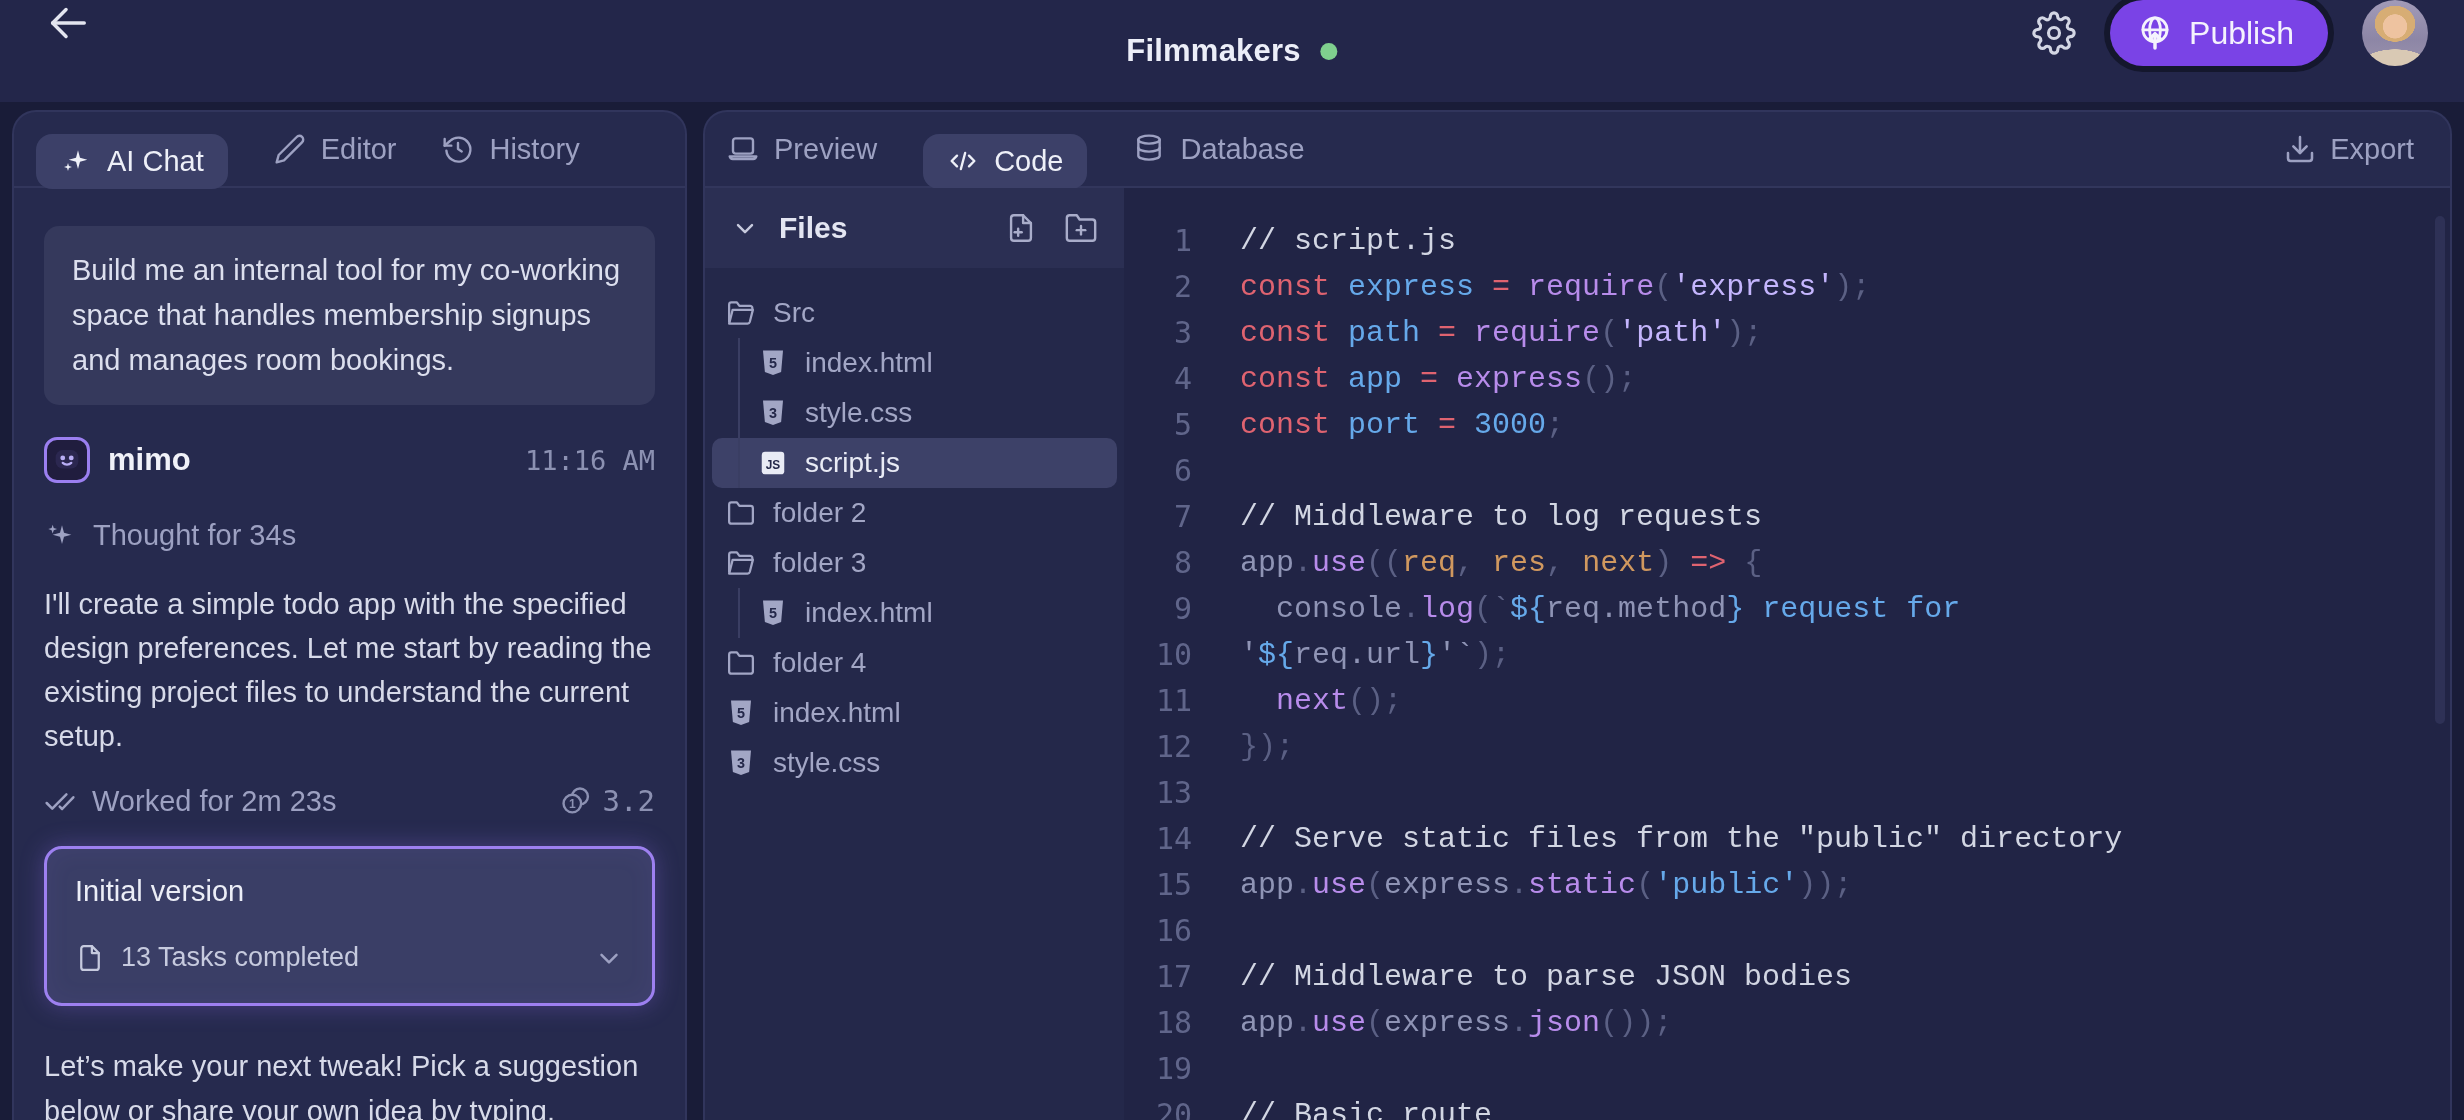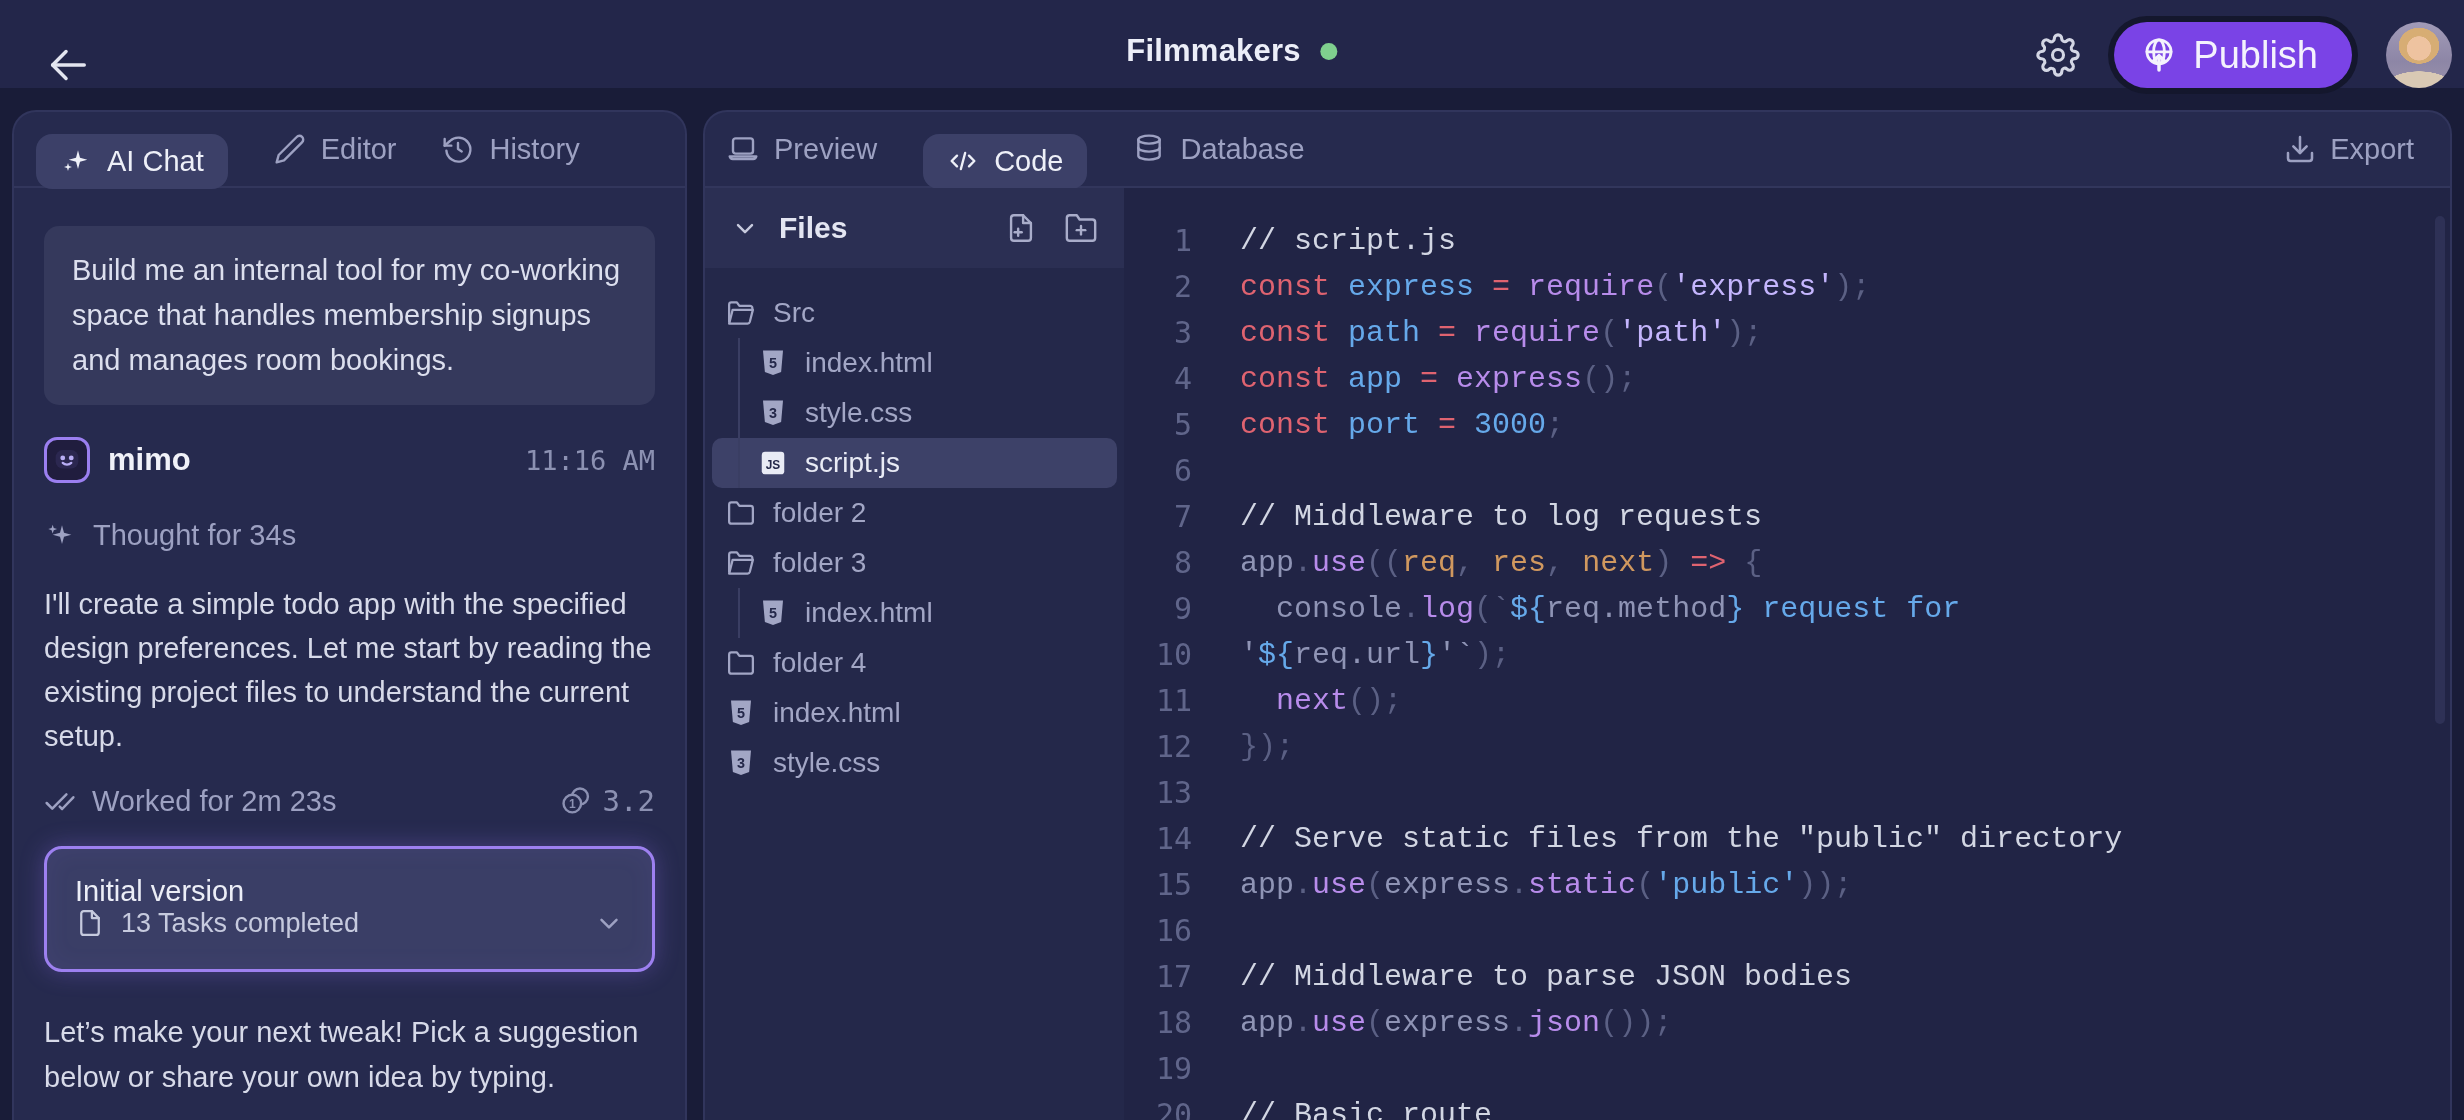--- a/index.html
+++ b/index.html
@@ -9,39 +9,39 @@
     font-family:"Liberation Sans", sans-serif;
     color:#e8eaf5;
     overflow:hidden;
     position:relative;
     -webkit-font-smoothing:antialiased;
   }
   svg { display:block; }
 
   
   .topbar {
-    position:absolute; left:0; top:0; right:0; height:88px;
+    position:absolute; left:0; top:0; right:0; height:102px;
     background:#23264a;
-    display:flex; align-items:flex-end;
-    padding:0 12px 0 44px;
+    display:flex; align-items:flex-start;
+    padding:0 36px 0 44px;
   }
   .back-btn { color:#e3e5f0; cursor:pointer; }
   .title-wrap {
     position:absolute; left:50%; top:0; height:102px; transform:translateX(-50%);
     display:flex; align-items:center; gap:20px;
   }
   .app-title { font-size:31px; font-weight:600; color:#eceef8; letter-spacing:.2px; }
   .status-dot { width:17px; height:17px; border-radius:50%; background:#7fcf8e; }
   .topbar-right { margin-left:auto; display:flex; align-items:center; gap:34px; }
   .gear-btn { color:#d3d6e4; cursor:pointer; }
   .publish-btn {
     height:66px; padding:0 34px 0 26px; border-radius:34px;
     background:#7a43e6; color:#f4f2fd;
     display:flex; align-items:center; gap:15px;
-    font-size:38px; font-weight:500;
+    font-size:32px; font-weight:500;
     box-shadow:0 0 0 6px #14172d;
     cursor:pointer; border:none;
   }
   .avatar {
     width:66px; height:66px; border-radius:50%;
     background:
       radial-gradient(circle at 50% 40%, #eec3a0 0 23%, rgba(0,0,0,0) 24%),
       radial-gradient(ellipse 62% 55% at 50% 36%, #d7ad74 0 49%, rgba(0,0,0,0) 50%),
       radial-gradient(ellipse 90% 45% at 50% 102%, #d9c9b4 0 60%, rgba(0,0,0,0) 61%),
       linear-gradient(180deg,#a29bb8 0%, #8d86a6 60%, #9a92ac 100%);
@@ -106,21 +106,21 @@
              font-family:"DejaVu Sans Mono", monospace; font-size:29px; }
   .version-card {
     margin-top:28px;
     border:3px solid #9d80f0; border-radius:18px;
     background:#3a3e66;
     box-shadow:0 0 24px rgba(151,117,250,.30), inset 0 0 26px rgba(151,117,250,.07);
     padding:26px 28px 30px;
     cursor:pointer;
   }
   .vc-title { font-size:29px; color:#eceef7; }
-  .vc-row { display:flex; align-items:flex-start; gap:16px; color:#c6cade; font-size:27px; }
+  .vc-row { margin-top:34px; display:flex; align-items:flex-end; gap:16px; color:#c6cade; font-size:27px; }
   .vc-chevron { margin-left:auto; color:#9da1c2; }
   .suggestion { margin-top:38px; font-size:29px; line-height:45px; color:#d7dae9; }
 
   
   .body-row { flex:1; display:flex; min-height:0; }
   .files-col { width:419px; flex:0 0 419px; display:flex; flex-direction:column; background:#24284a; }
   .files-header {
     height:80px; flex:0 0 80px; background:#2b2f53;
     display:flex; align-items:center; padding:0 26px; gap:20px;
   }

